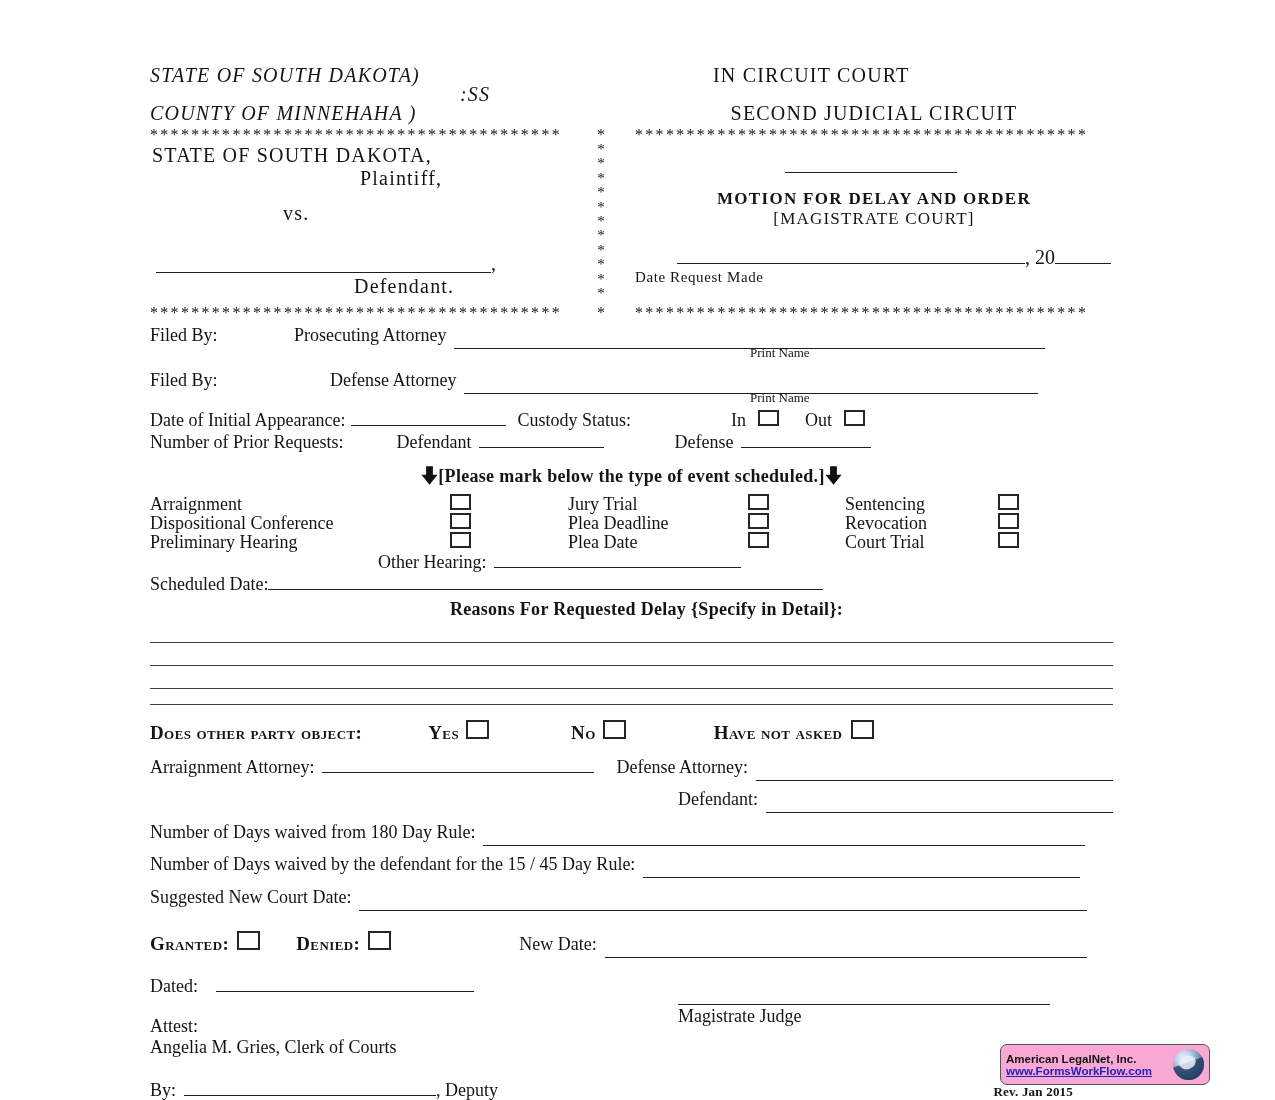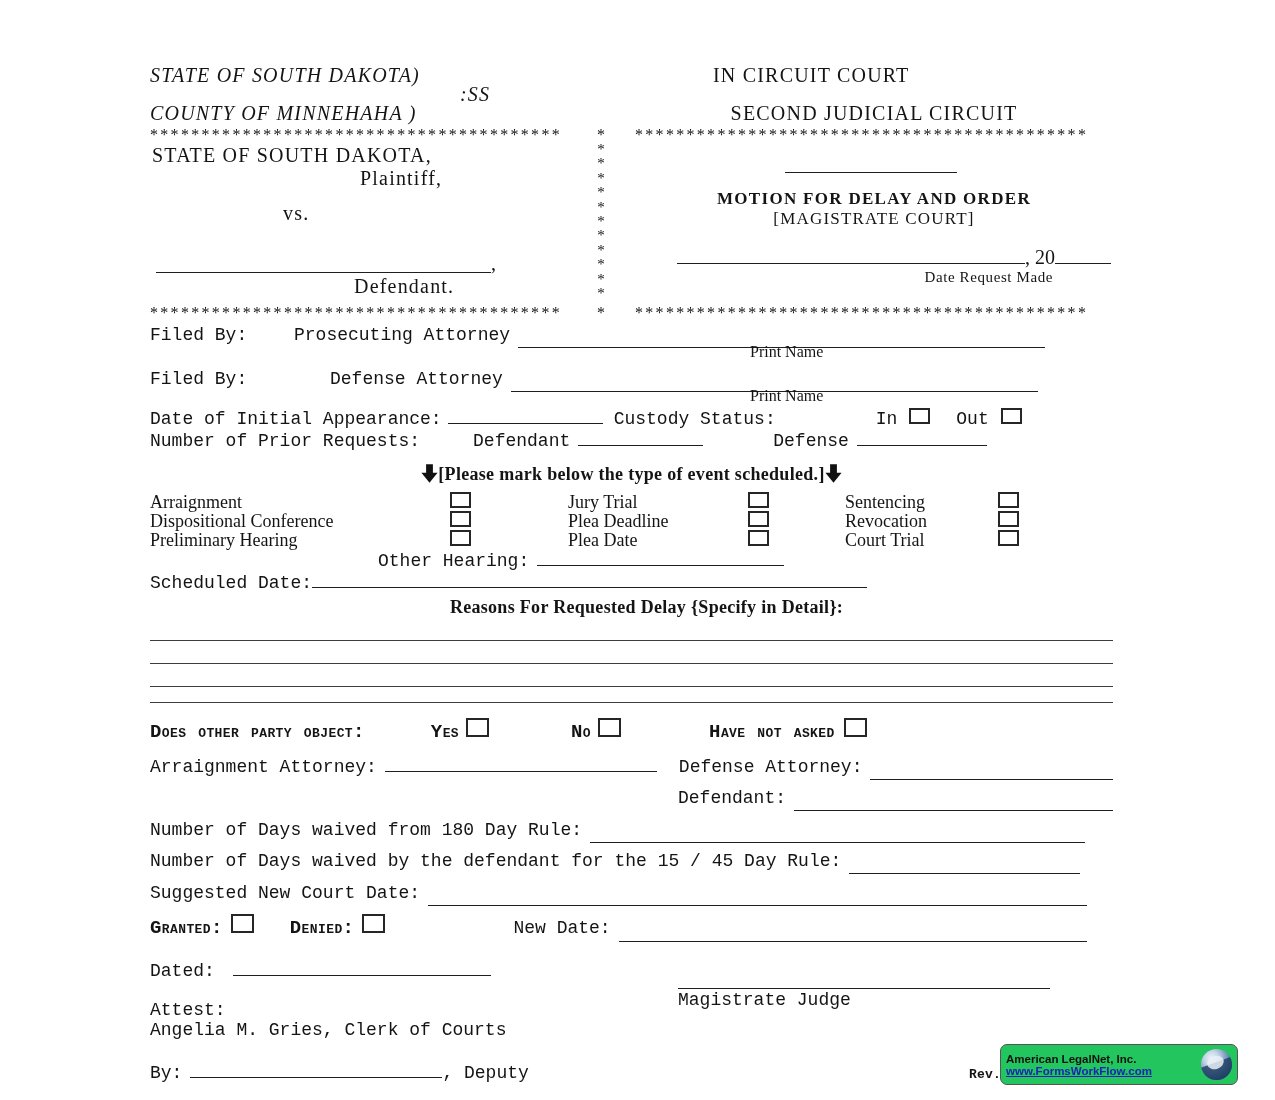--- a/index.html
+++ b/index.html
@@ -3,21 +3,21 @@
 <meta charset="utf-8">
 <style>
   * { margin:0; padding:0; box-sizing:border-box; }
   html,body { background:#ffffff; }
   .page {
     position:relative; width:1275px; height:1100px; background:#fff;
     font-family:"Liberation Serif", serif; color:#141414; overflow:hidden;
   }
   .content { position:absolute; left:150px; top:66px; width:963px; }
   .nw { white-space:nowrap; }
-  .row { display:flex; align-items:baseline; white-space:nowrap;font-family:Liberation Mono, monospace; }
+  .row { display:flex; align-items:baseline; white-space:nowrap; }
 
   
   .u { display:inline-block; border-bottom:1.5px solid #1f1f1f; height:0.9em; vertical-align:-3px; }
   .ugrow { flex:1 1 auto; border-bottom:1.5px solid #1f1f1f; height:0.9em; align-self:flex-end; margin-bottom:-3px; }
 
   
   .cb { display:inline-block; width:21px; height:16px; border:2px solid #262626; background:#fff; vertical-align:-2px; }
   .cb.big { width:23px; height:19px; vertical-align:-4px; }
 
   
@@ -43,46 +43,46 @@
   .band-right { flex:1; }
   .pl-line1 { padding-left:2px; padding-top:3px; }
   .pl-line2 { padding-left:210px; }
   .vs { padding-left:133px; margin-top:12px; }
   .def-blank-row { margin-top:27px; padding-left:6px; font-size:20px; }
   .def-label { padding-left:204px; }
   .title-blank { margin:30px auto 0 150px; width:172px; border-bottom:1.6px solid #1f1f1f; height:2px; }
   .motion-title { text-align:center; font-weight:bold; font-size:17px; letter-spacing:1.3px; margin-top:16px; }
   .motion-sub { text-align:center; font-size:17px; letter-spacing:1.2px; }
   .date-row { display:flex; align-items:baseline; font-size:20px; margin-top:17px; padding-left:42px; }
-  .date-caption { text-align:right; font-size:15px; letter-spacing:0.6px; padding-right:60px; }
+  .date-caption { text-align:left; font-size:15px; letter-spacing:0.6px; padding-right:60px; }
 
   
   .body-txt { font-size:18px; }
   .filed-row { margin-top:6px; }
   .filed-label { width:144px; }
-  .print-name { font-size:16px; padding-left:600px; line-height:13px; }
+  .print-name { font-size:13px; padding-left:600px; line-height:13px; }
   .bold-center { font-weight:bold; font-size:18px; text-align:center; letter-spacing:0.3px; }
 
   .sc { font-variant:small-caps; font-weight:bold; font-size:19px; letter-spacing:0.4px; }
 
   .egrid { margin-top:7px; }
   .erow { display:flex; align-items:baseline; height:19px; }
   .ec1 { width:300px; }
   .ec2 { width:180px; margin-left:97px; }
   .ec3 { width:153px; margin-left:76px; }
 
   .rline { border-bottom:1.7px solid #3d3d3d; height:23px; }
   .rline.short { height:16px; }
 
   .arrow-ic { width:17px; height:19px; vertical-align:-3px; }
 
   
-  .logo-box { position:absolute; left:1000px; top:1044px; width:238px; height:41px;
+  .logo-box { position:absolute; left:1000px; top:1044px; width:210px; height:41px;
               border:1.2px solid #555; border-radius:7px; display:flex; align-items:center;
-              padding:3px 5px; background:#22c55e; }
+              padding:3px 5px; background:#f9a8d4; }
   .logo-txt { flex:1; font-family:"Liberation Sans", sans-serif; }
   .logo-company { font-size:11.5px; font-weight:bold; color:#111; }
   .logo-url { font-size:11.5px; font-weight:bold; color:#2020bb; text-decoration:underline; }
   .globe { width:31px; height:31px; border-radius:50%;
            background: radial-gradient(circle at 34% 30%, #eef3f9 0%, #c3d4e6 25%, #6d8fb5 55%, #274a73 80%, #122c4d 100%);
            position:relative; overflow:hidden; flex:0 0 auto; }
   .globe::after { content:""; position:absolute; left:6px; top:7px; width:17px; height:13px;
                   border-radius:50%; background:#e9eef5; opacity:0.85; transform:rotate(-18deg); }
   .globe::before { content:""; position:absolute; left:-4px; top:14px; width:38px; height:20px;
                    background:#1c3b60; transform:rotate(-20deg); opacity:0.8; }
@@ -289,21 +289,21 @@
       <span>Number of Days waived by the defendant for the 15 / 45 Day Rule:</span>
       <span style="width:8px"></span>
       <span class="ugrow" style="margin-right:33px"></span>
     </div>
     <div class="row body-txt" style="margin-top:12px">
       <span>Suggested New Court Date:</span>
       <span style="width:8px"></span>
       <span class="ugrow" style="margin-right:26px"></span>
     </div>
 
-    <div class="row" style="margin-top:11px">
+    <div class="row" style="margin-top:23px">
       <span class="sc">Granted:</span>
       <span style="width:8px"></span>
       <span class="cb big"></span>
       <span style="width:36px"></span>
       <span class="sc">Denied:</span>
       <span style="width:8px"></span>
       <span class="cb big"></span>
       <span style="width:128px"></span>
       <span class="body-txt">New Date:</span>
       <span style="width:8px"></span>

